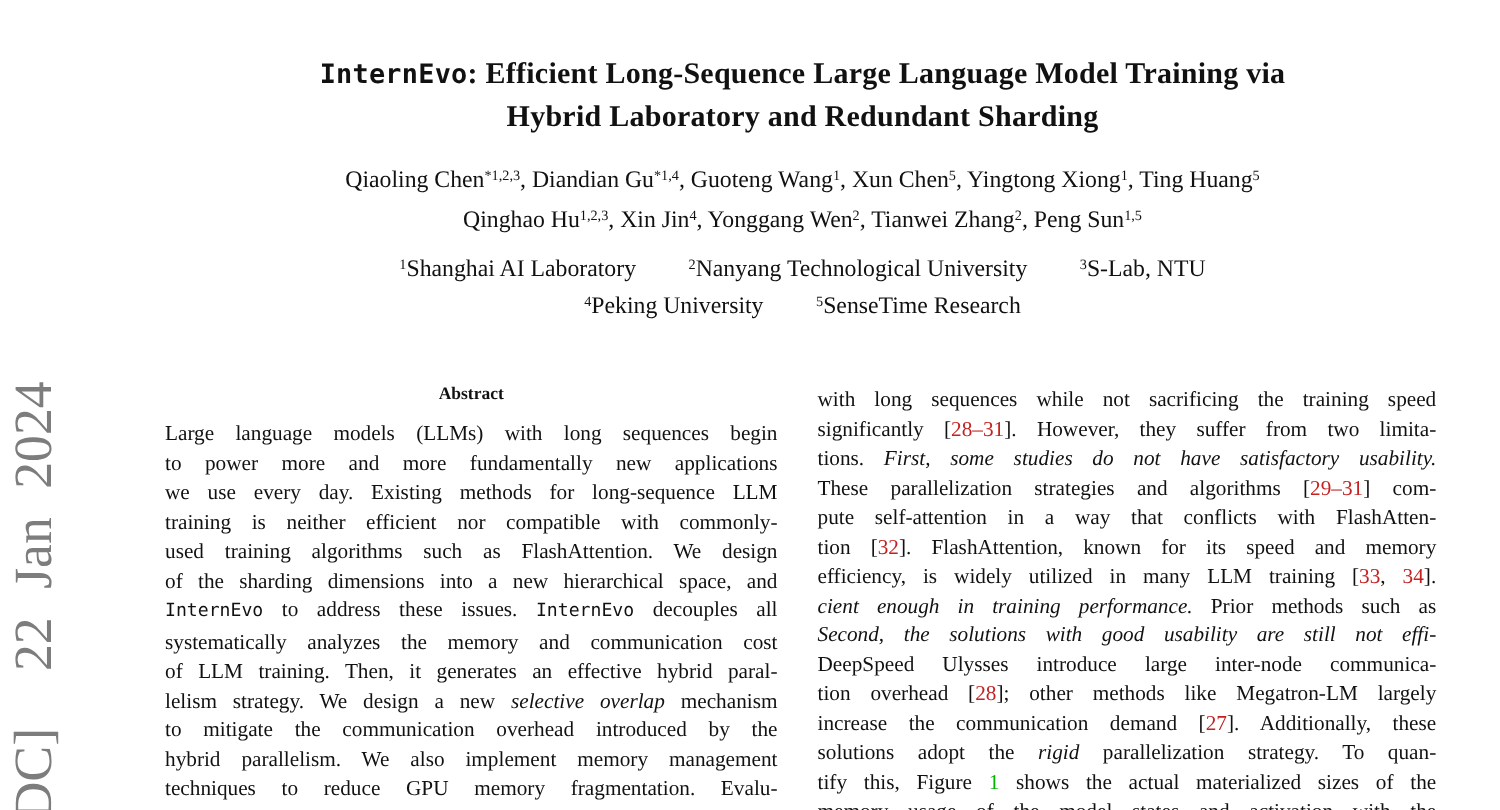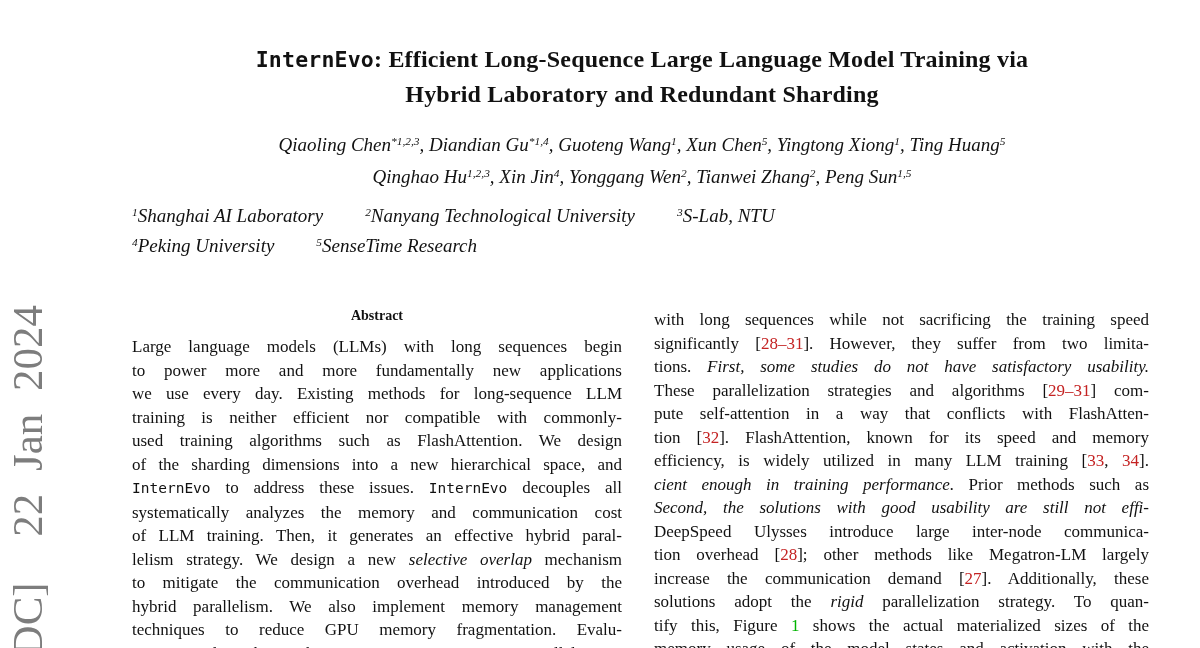--- a/index.html
+++ b/index.html
@@ -16,26 +16,26 @@
     font-family:"Liberation Serif", serif;
   }
   .content{position:absolute;left:100px;top:0;width:1020px;height:494px;margin-left:32px;}
   .title{
     position:absolute;top:42px;left:0;width:100%;text-align:center;
     font-size:24px;font-weight:bold;line-height:34px;letter-spacing:0.2px;
   }
   .title .seg-m{font-family:"DejaVu Sans Mono","Liberation Mono",monospace;font-size:21.5px;}
   .authors{
     position:absolute;top:127px;left:0;width:100%;text-align:center;
-    font-size:19px;line-height:29px;font-style:italic;
+    font-size:19px;line-height:29px;
   }
   .seg-sup{font-size:0.6em;vertical-align:0.5em;letter-spacing:0;}
   .affils{
-    position:absolute;top:199px;left:0;width:100%;
-    font-size:19px;font-style:italic;line-height:27px;
+    position:absolute;top:199px;left:0;width:100%;text-align:center;
+    font-size:19px;line-height:27px;
   }
   .seg-gap{display:inline-block;width:42px;}
   .col-left{position:absolute;left:0;top:303px;width:490px;}
   .col-right{position:absolute;left:522px;top:308px;width:495px;}
   .abstract-heading{
     text-align:center;font-weight:bold;font-size:14px;line-height:26px;margin-bottom:6px;
   }
   .tline{
     font-size:17px;line-height:23.5px;
     text-align:justify;text-align-last:justify;-moz-text-align-last:justify;

